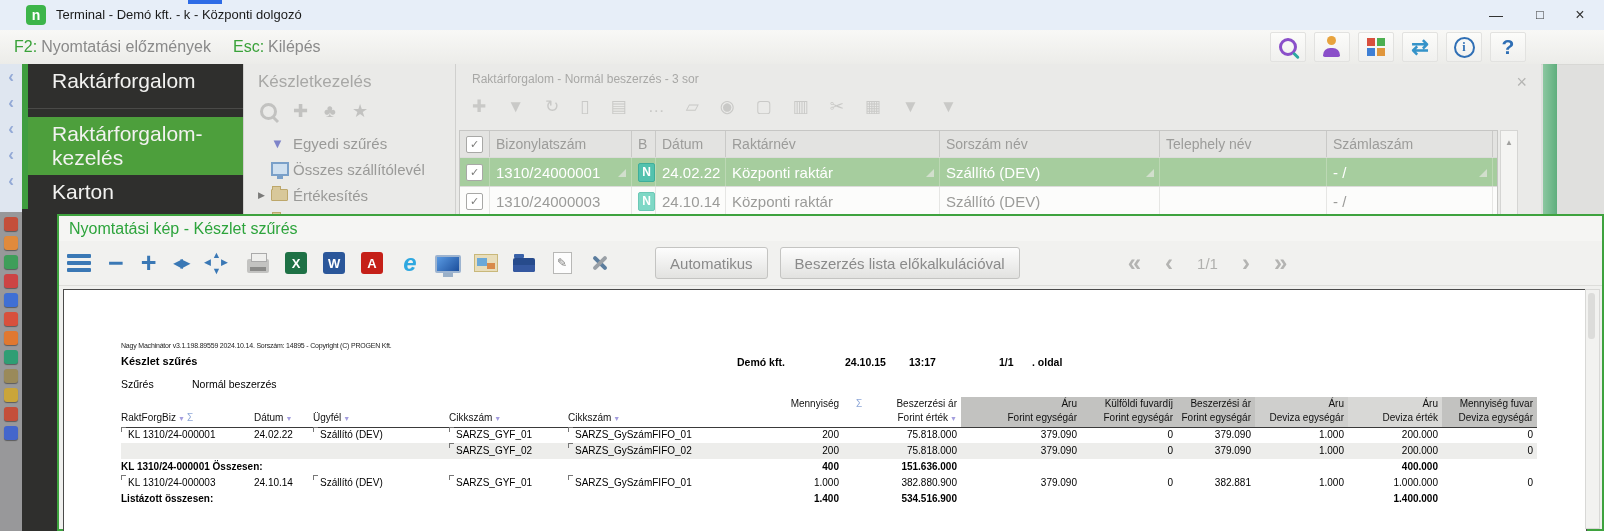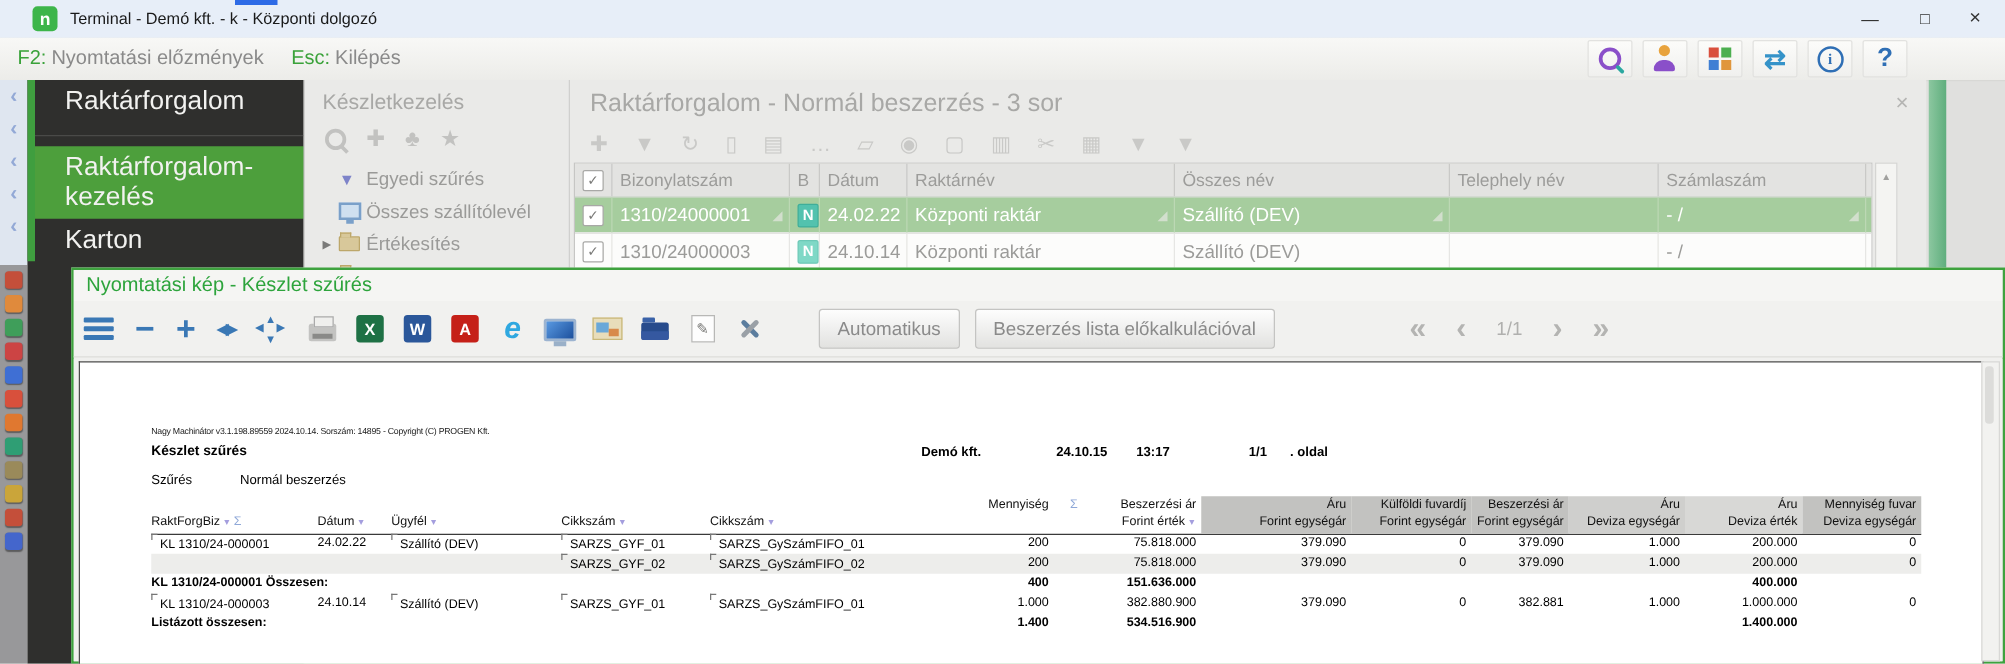--- a/index.html
+++ b/index.html
@@ -56,21 +56,21 @@
   .caret{width:13px;font-size:9px;color:#7a7a78;}
   .t-ico{width:22px;display:flex;align-items:center;}
   .fil-ico{color:#7e84c9;font-size:13px;}
   .mon-ico{width:14px;height:10px;border:2px solid #7aa0c9;background:#cfe0f0;position:relative;display:block;}
   .mon-ico::after{content:"";position:absolute;left:4px;bottom:-5px;width:6px;height:3px;background:#7aa0c9;}
   .fold-ico{width:15px;height:10px;background:#d8c89a;border:1px solid #bda76a;border-radius:1px;position:relative;display:block;}
   .fold-ico::before{content:"";position:absolute;top:-4px;left:0;width:7px;height:3px;background:#d8c89a;border:1px solid #bda76a;border-bottom:none;}
   .tree-label{font-size:15px;color:#9a9a98;}
   
   .grid-panel{position:absolute;left:455px;top:64px;width:1085px;height:467px;background:#eaeae8;border-left:1px solid #d0d0ce;}
-  .grid-title{padding:8px 0 0 16px;font-size:20px;color:#a8a8a6;}
+  .grid-title{padding:8px 0 0 16px;font-size:12px;color:#a8a8a6;}
   .grid-close{position:absolute;right:14px;top:8px;font-size:18px;color:#b5b5b3;}
   .grid-tools{display:flex;gap:21px;align-items:center;padding:10px 0 8px 16px;}
   .gtool{color:#c9c9c7;font-size:17px;}
   .grid-table{position:absolute;left:3px;top:66px;width:1037px;border:1px solid #c6c6c4;background:#fcfcfb;}
   .g-head{display:flex;height:26px;background:#e3e3e1;}
   .g-head .gc{border-right:1px solid #c9c9c7;font-size:14px;color:#9c9c9a;display:flex;align-items:center;padding-left:6px;box-sizing:border-box;overflow:hidden;white-space:nowrap;}
   .g-row{display:flex;height:28px;border-top:1px solid #dcdcda;}
   .g-row .gc{display:flex;align-items:center;padding-left:6px;box-sizing:border-box;font-size:15px;position:relative;overflow:hidden;white-space:nowrap;}
   .g-row.sel{background:#a6cd9e;color:#fff;}
   .g-row.sel .gc{border-right:1px solid #bcd8b4;}
@@ -301,21 +301,21 @@
     </div>
   <div class="grid-table">
     <div class="g-head" id="g-head">
         <div class="gc c-check" style="width: 30px;">
           <span class="cbox">✓</span>
         </div>
         <div class="gc" style="width: 142px;">Bizonylatszám</div>
         <div class="gc" style="width: 24px;">B</div>
         <div class="gc" style="width: 70px;">Dátum</div>
         <div class="gc" style="width: 214px;">Raktárnév</div>
-        <div class="gc" style="width: 220px;">Összes név</div>
+        <div class="gc" style="width: 220px;">Sorszám név</div>
         <div class="gc" style="width: 167px;">Telephely név</div>
         <div class="gc" style="width: 166px;">Számlaszám</div>
       </div>
     <div id="g-rows">
         <div class="g-row sel">
           <div class="gc c-check" style="width: 30px;">
             <span class="cbox">✓</span>
           </div>
           <div class="gc" style="width: 142px;">
             <span>1310/24000001</span>

